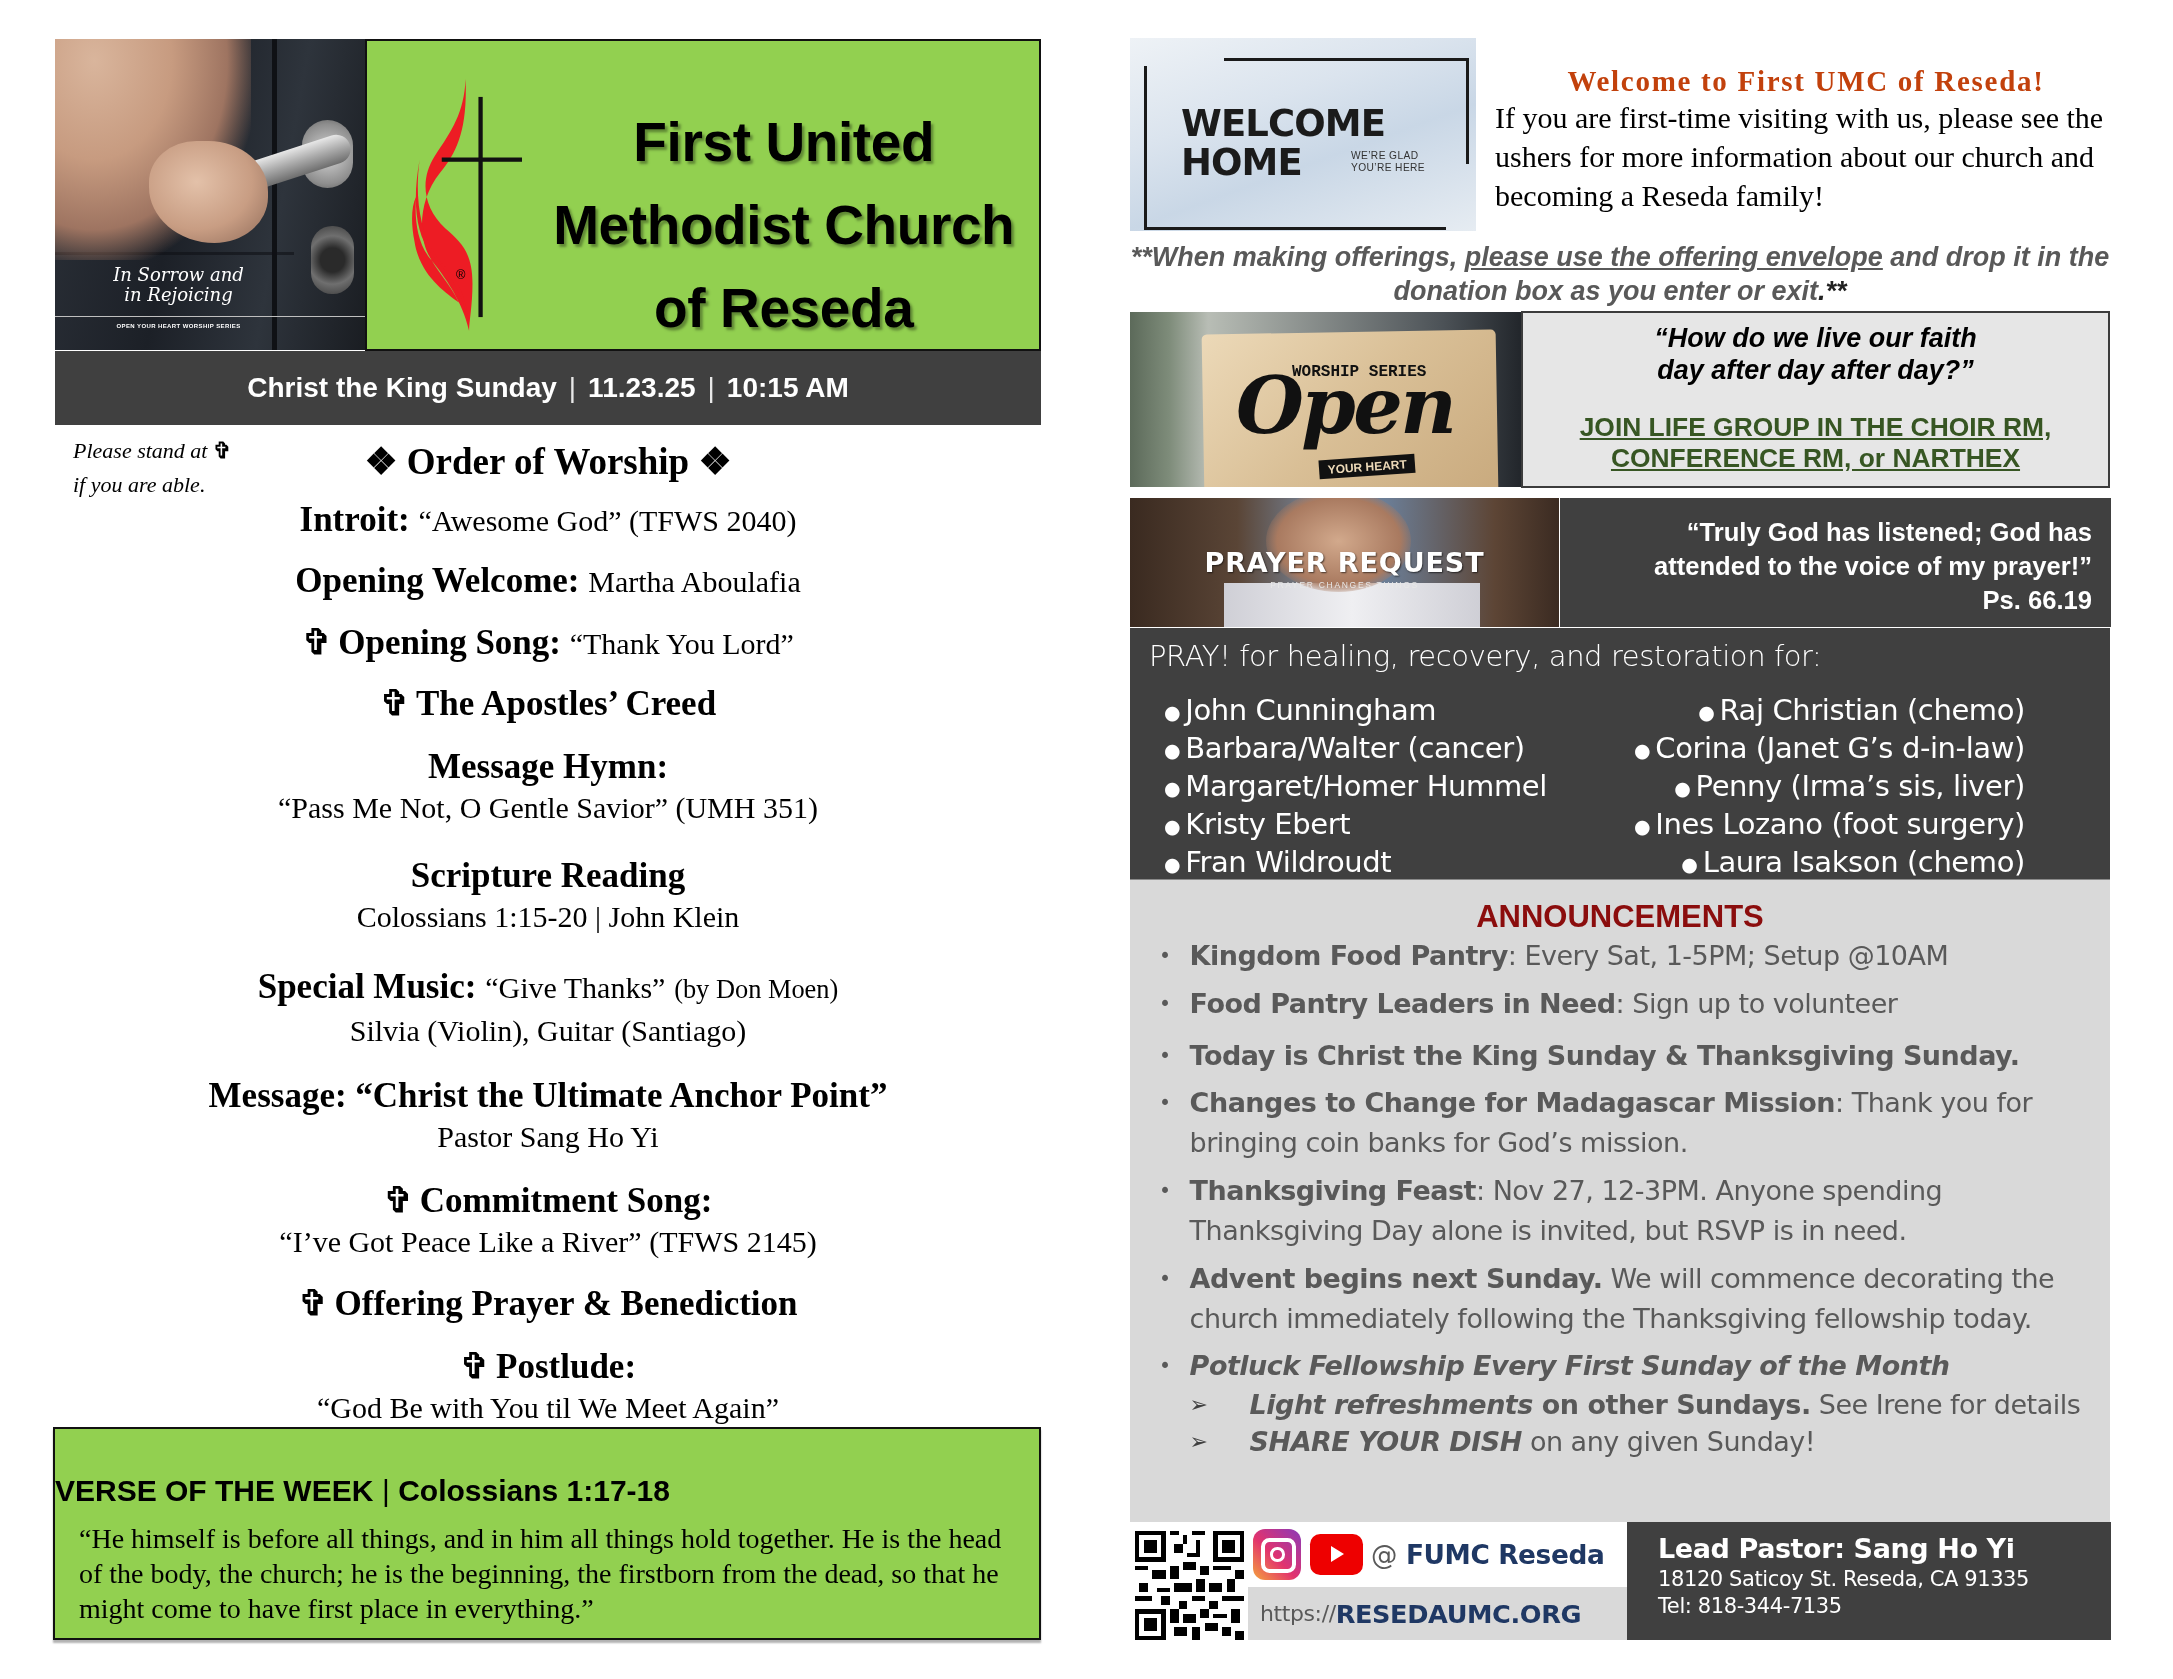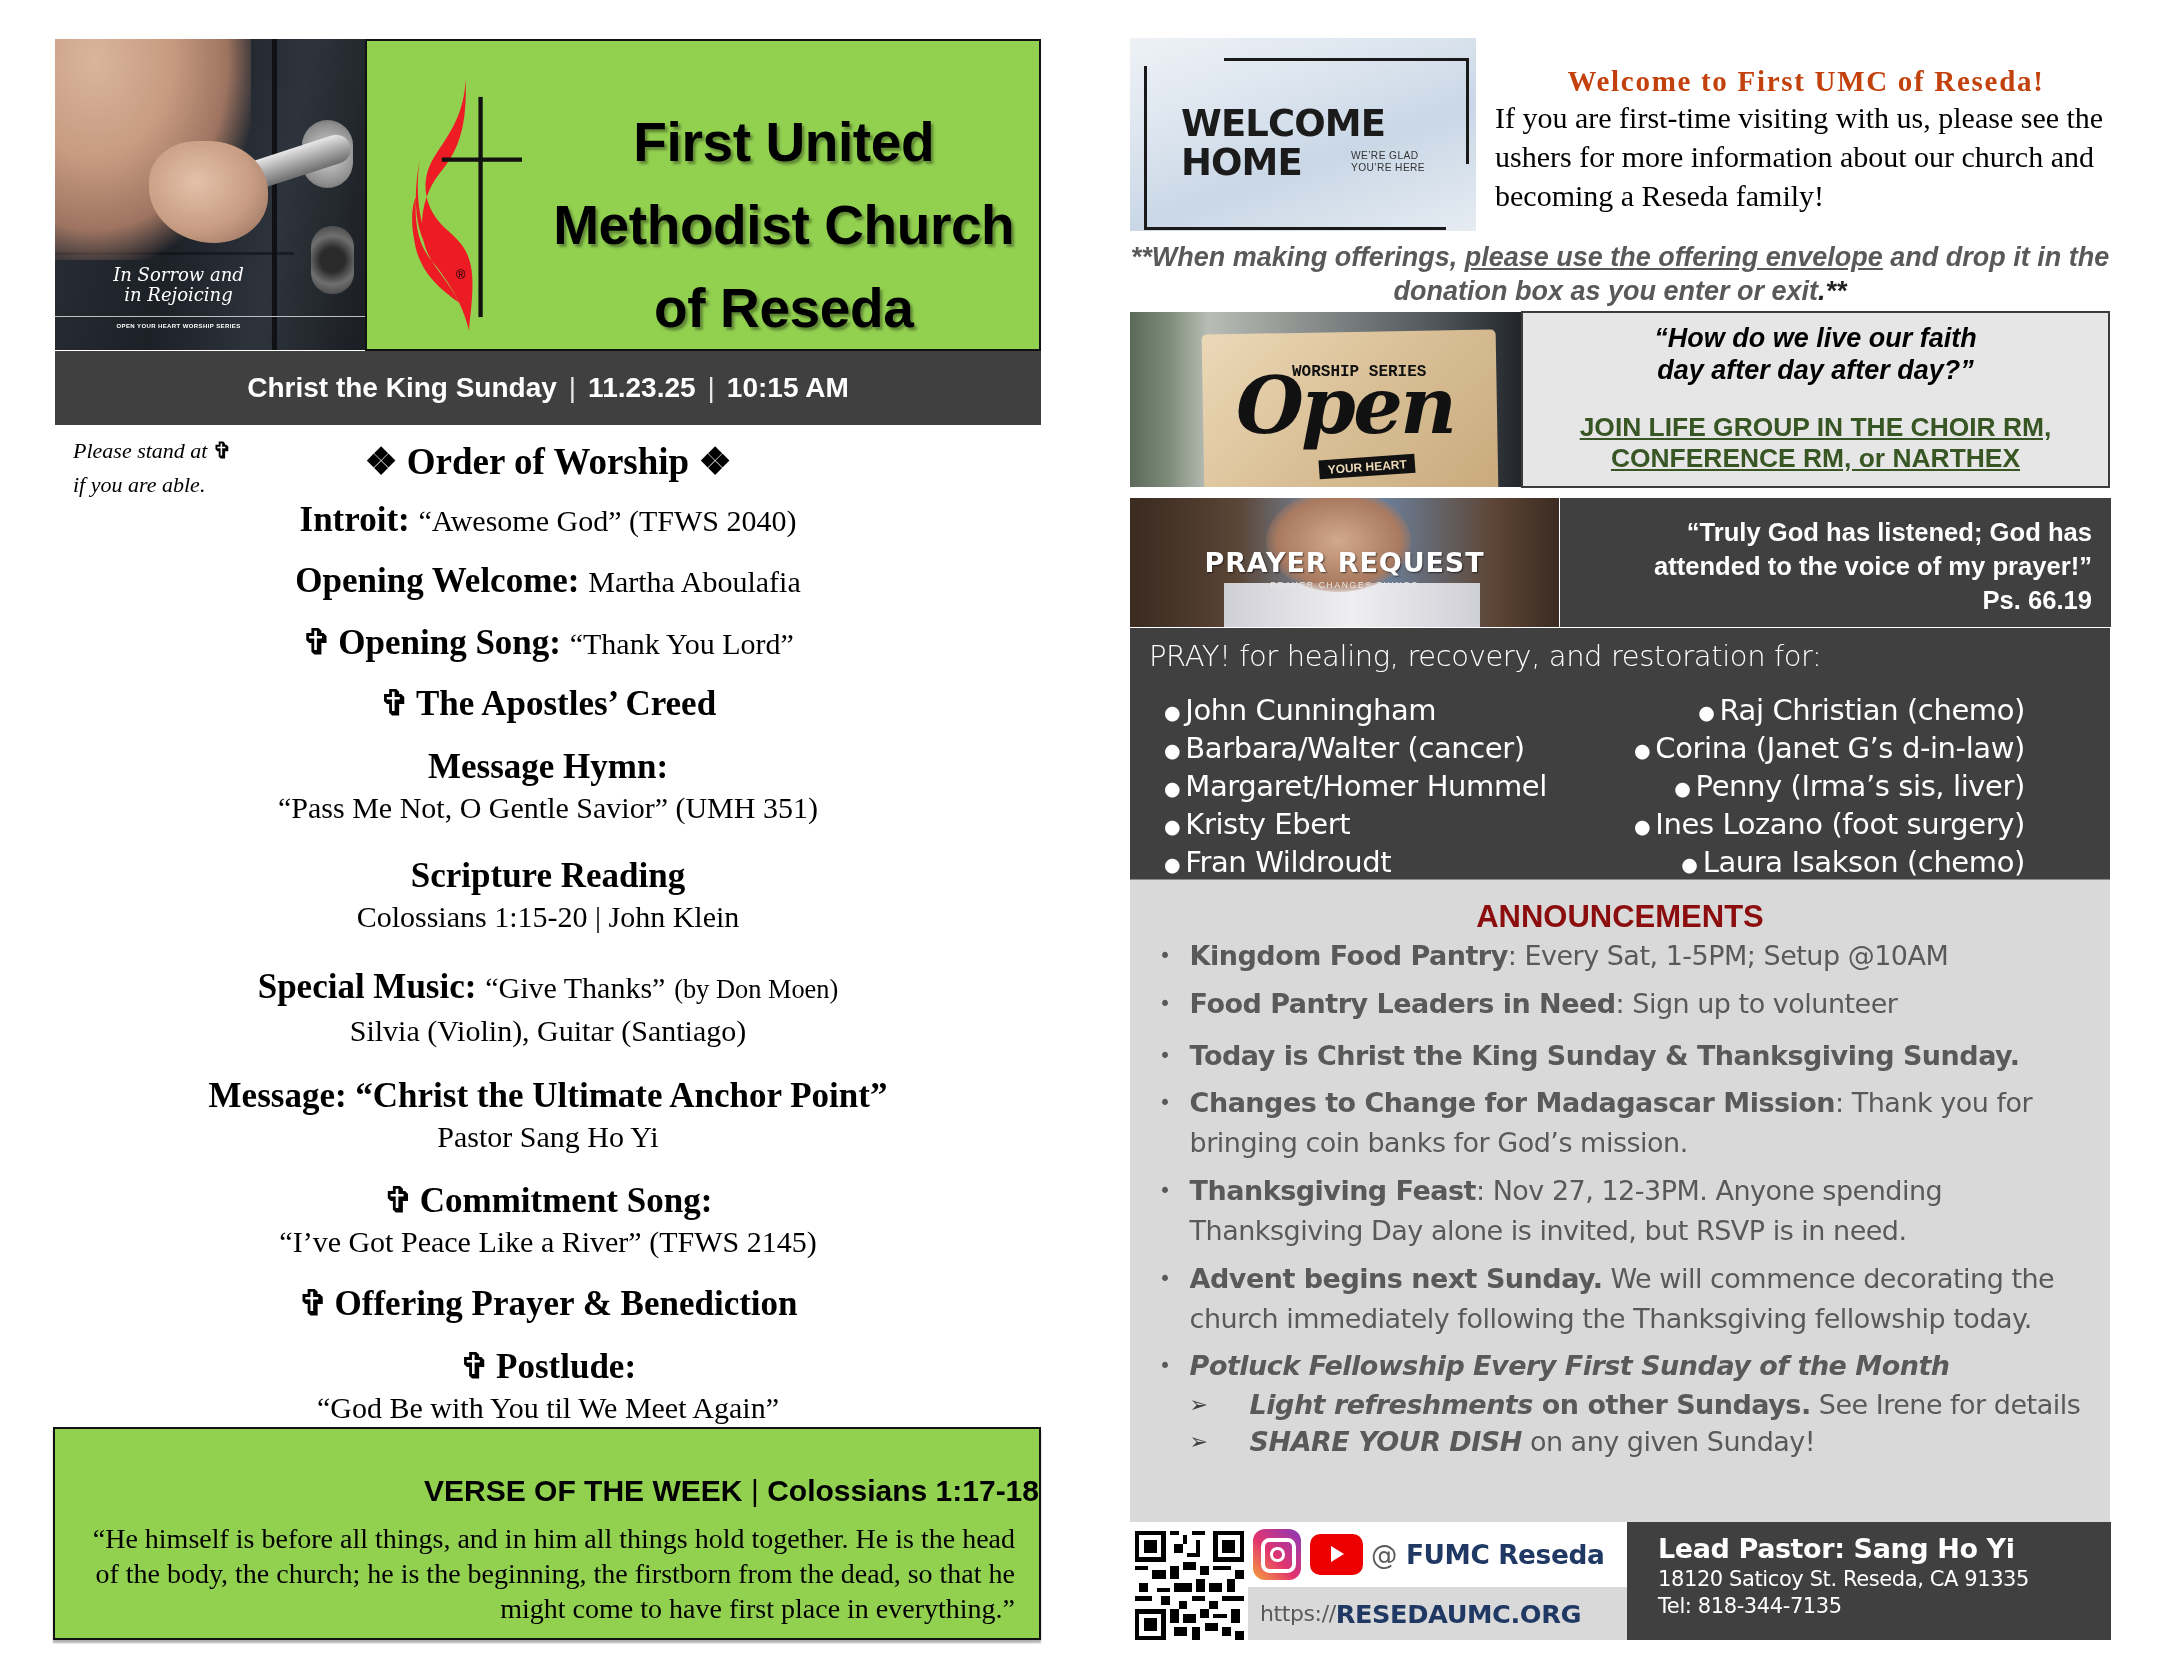--- a/index.html
+++ b/index.html
@@ -79,21 +79,21 @@
   .w-item { position: absolute; left: 0; width: 100%; text-align: center; }
   .w-head { font-family: "Liberation Serif", serif; font-weight: bold; font-size: 35px; line-height: 43px; }
   .w-inline { font-weight: normal; font-size: 30px; }
   .w-inline-small { font-weight: normal; font-size: 26.4px; }
   .w-sub { font-family: "Liberation Serif", serif; font-size: 30px; line-height: 39px; }
   .cross-mark { font-weight: bold; margin-right: 6.8px; }
 
   .verse-box {
     left: 53px; top: 1427px; width: 988px; height: 213px;
     background: #92d050; border: 2.6px solid #111; box-shadow: 0 2.6px 1.7px rgba(0,0,0,0.3);
-    text-align: right;
+    text-align: left;
   }
   .verse-title {
     margin-top: 43px; font-family: "Liberation Sans", sans-serif; font-weight: bold; font-size: 30px; line-height: 37px;
   }
   .verse-title .sep { font-weight: normal; margin: 0 8.5px; }
   .verse-text {
     margin: 12px 24px 0; font-family: "Liberation Serif", serif; font-size: 28px; line-height: 35px;
   }
 
   

